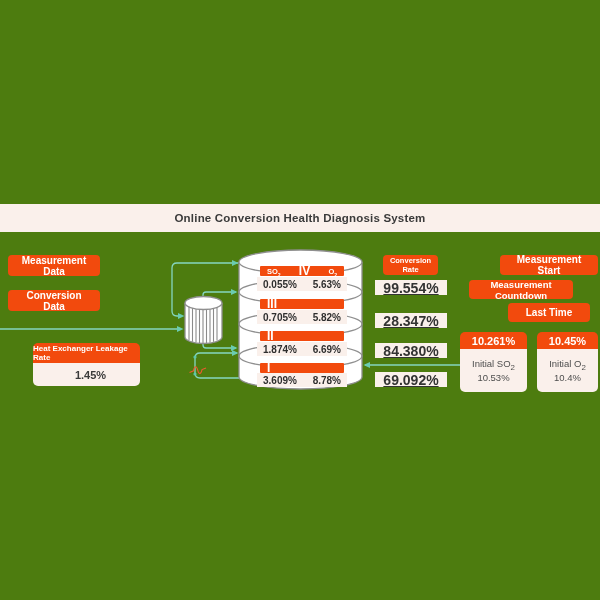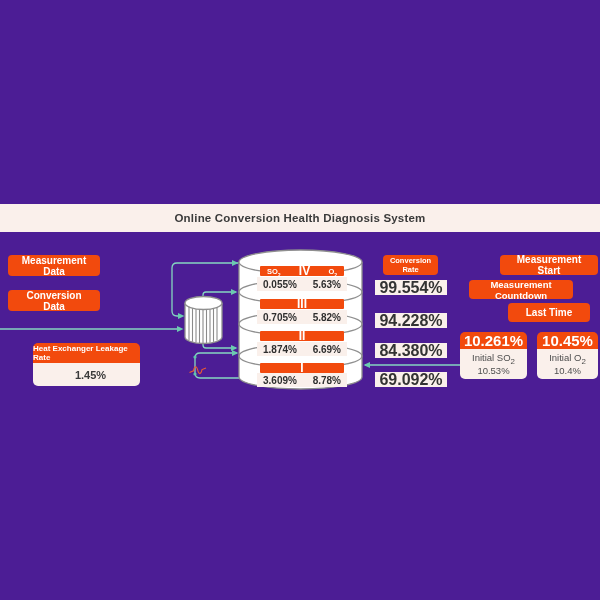--- a/index.html
+++ b/index.html
@@ -1,46 +1,46 @@
 <!DOCTYPE html>
 <html><head>
 <meta charset="utf-8">
 <style>
   html,body{margin:0;padding:0;background:#ffffff;}
-  .stage{position:relative;width:600px;height:600px;background:#4c1d95;overflow:hidden;
+  .stage{position:relative;width:600px;height:600px;background:#4d7c0f;overflow:hidden;
          font-family:"Liberation Sans","DejaVu Sans",sans-serif;}
   .titlebar{position:absolute;left:0;top:204px;width:600px;height:28px;background:#FAF0EB;
             display:flex;align-items:center;justify-content:center;}
   .titlebar span{font-size:11.5px;font-weight:bold;color:#3A3A3A;letter-spacing:.2px;}
   .btn{position:absolute;background:#F24A0D;color:#fff;border:none;border-radius:4px;
        font-family:inherit;font-weight:bold;display:flex;align-items:center;justify-content:center;
        padding:8px;cursor:pointer;}
   .btn.f10{font-size:10px;} .btn.f9{font-size:9.5px;} .btn.f75{font-size:7.5px;}
   .card{position:absolute;border-radius:5px;overflow:hidden;}
   .card-head{background:#F24A0D;color:#fff;font-weight:bold;display:flex;align-items:center;justify-content:center;}
   .card-body{background:#FAF0EB;color:#3A3A3A;display:flex;flex-direction:column;align-items:center;justify-content:center;}
   .hx-card{left:33px;top:343px;width:107px;}
   .hx-head{height:20px;font-size:8px;}
   .hx-body{height:23px;font-size:11px;font-weight:bold;padding-left:8px;}
   .ini-card{top:332px;width:67px;}
-  .ini-head{height:17px;font-size:15px;}
-  .ini-body{height:30px;font-size:9.5px;color:#4E4E4E;line-height:1.4;}
+  .ini-head{height:17px;font-size:11px;}
+  .ini-body{height:43px;font-size:9.5px;color:#4E4E4E;line-height:1.4;}
   svg.diagram{position:absolute;left:0;top:0;pointer-events:none;}
   .lbar{position:absolute;left:260px;width:84px;height:10px;background:#F24A0D;border-radius:1px;
         color:#fff;display:flex;align-items:center;justify-content:space-between;padding:0 7px;
         box-sizing:border-box;font-size:7.5px;font-weight:bold;}
-  .lbar.center{justify-content:center;}
+  .lbar.center{justify-content:flex-start;}
   .roman{font-family:Liberation Sans, sans-serif;font-weight:bold;font-size:12px;}
   .lbar sub{font-size:5px;}
   .lrow{position:absolute;left:257px;width:90px;height:14px;background:#FAF0EB;
         display:flex;align-items:center;justify-content:space-between;padding:0 6px;
         box-sizing:border-box;font-size:10px;font-weight:bold;color:#2E2E2E;text-align:right;}
   .ratebox{position:absolute;left:375px;width:72px;height:15px;background:#FAF0EB;
            display:flex;align-items:center;justify-content:center;
-           font-size:16px;font-weight:bold;color:#333;}
+           font-size:14px;font-weight:bold;color:#333;text-decoration:underline;}
   sub{line-height:0;}
 </style>
 </head>
 <body>
 
 <div class="stage">
 
   <div class="titlebar">
     <span>Online Conversion Health Diagnosis System</span>
   </div>
@@ -134,21 +134,21 @@
   <div class="lbar center" style="top:363px">
     <span class="roman">I</span>
   </div>
   <div class="lrow" style="top:373px">
     <span>3.609%</span>
     <span>8.78%</span>
   </div>
 
   <button class="btn f75" style="left:383px;top:255px;width:55px;height:20px">Conversion Rate</button>
   <div class="ratebox" style="top:280px">99.554%</div>
-  <div class="ratebox" style="top:313px">94.228%</div>
+  <div class="ratebox" style="top:313px">28.347%</div>
   <div class="ratebox" style="top:343px">84.380%</div>
   <div class="ratebox" style="top:372px">69.092%</div>
 
   <button class="btn f10" style="left:500px;top:255px;width:98px;height:20px">Measurement Start</button>
   <button class="btn f9" style="left:469px;top:280px;width:104px;height:19px">Measurement Countdown</button>
   <button class="btn f10" style="left:508px;top:303px;width:82px;height:19px">Last Time</button>
 
   <div class="card ini-card" style="left:460px">
     <div class="card-head ini-head">10.261%</div>
     <div class="card-body ini-body">

